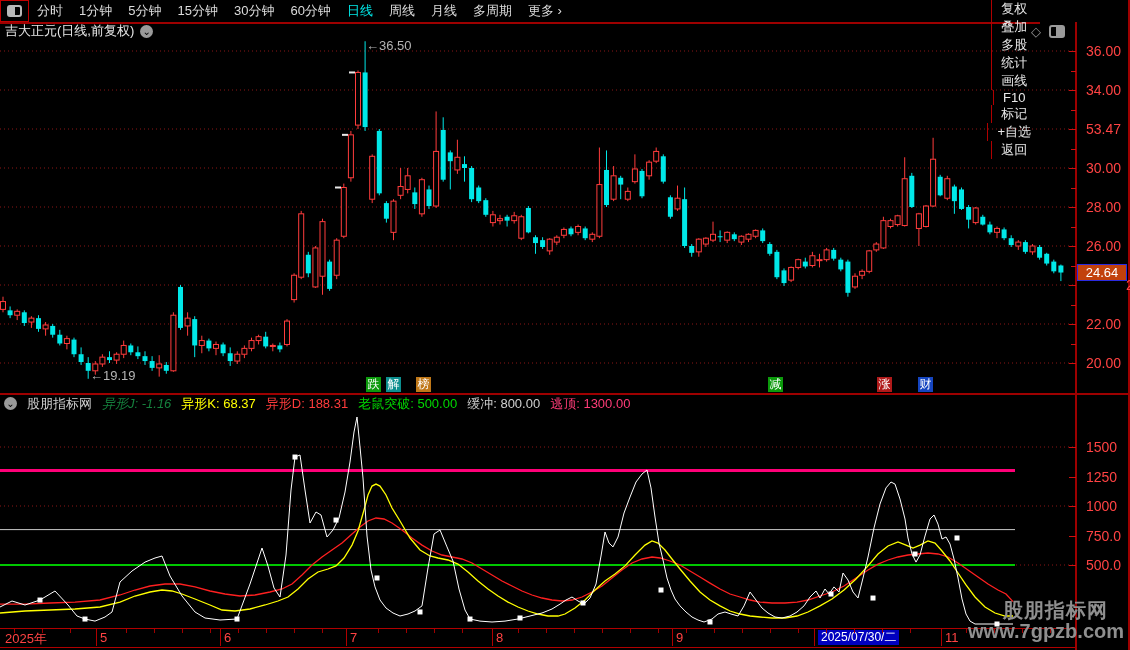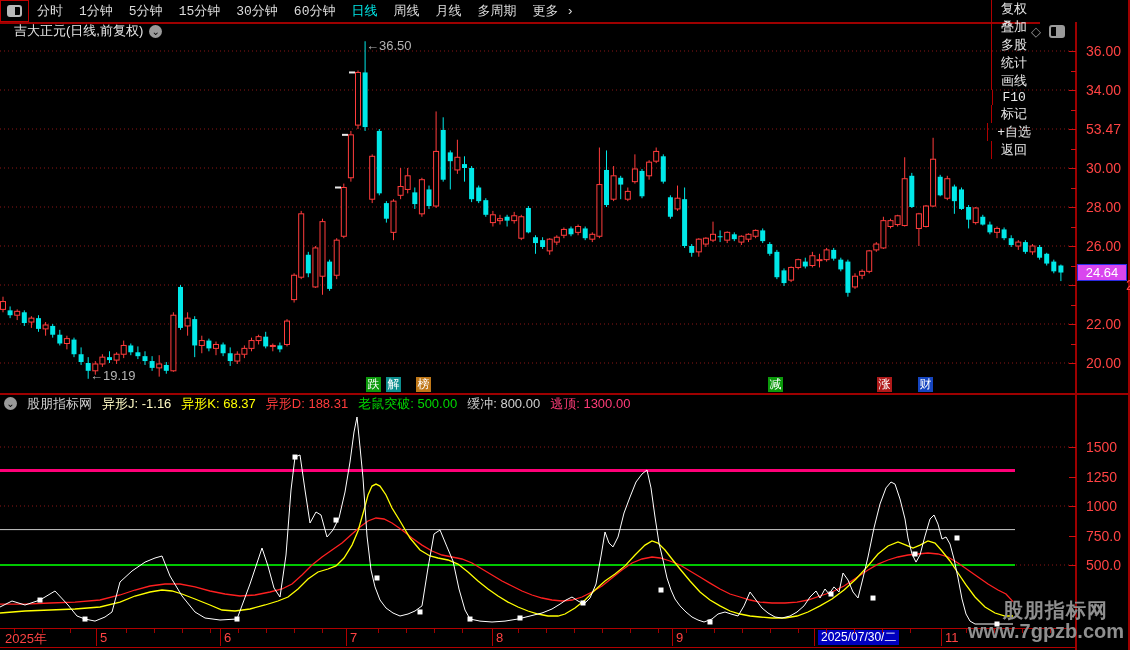--- a/index.html
+++ b/index.html
@@ -1,38 +1,38 @@
 <!DOCTYPE html>
 <html><head>
 <meta charset="utf-8">
 <style>
   html,body{margin:0;padding:0;background:#000;width:1130px;height:650px;overflow:hidden;
     font-family:"Liberation Sans","DejaVu Sans",sans-serif;}
   #app{position:relative;width:1130px;height:650px;background:#000;}
   .abs{position:absolute;}
   
-  #topbar{left:0;top:0;width:1040px;height:22px;border-bottom:2px solid #9e0000;display:flex;align-items:center;font-family:Liberation Mono, monospace;}
+  #topbar{left:0;top:0;width:1040px;height:22px;border-bottom:2px solid #9e0000;display:flex;align-items:center;}
   #layoutbox{width:29px;height:22px;border:1px solid #c00000;box-sizing:border-box;display:flex;align-items:center;justify-content:center;flex:0 0 auto;}
   .layout-glyph{width:15px;height:12px;border:2px solid #b8b8b8;border-radius:3px;box-sizing:border-box;background:linear-gradient(90deg,#b8b8b8 0 6px,#000 6px);}
   #leftmenu{display:flex;align-items:center;height:22px;}
   .mitem{color:#dcdcdc;font-size:13px;padding:0 8px;white-space:nowrap;cursor:default;}
   .mitem.active{color:#00e8e8;}
   #rightmenu{margin-left:auto;display:flex;align-items:center;height:22px;flex-direction:column;}
   .rm{color:#e8e8e8;font-size:13px;padding:0 9px;border-left:1px solid #b00000;height:22px;display:flex;align-items:center;white-space:nowrap;}
   
   #titlerow{left:0;top:22px;width:1075px;height:18px;display:flex;align-items:center;}
-  #pagetitle{color:#e8e8e8;font-size:13px;margin-left:14px;white-space:nowrap;}
+  #pagetitle{color:#e8e8e8;font-size:13px;margin-left:5px;white-space:nowrap;}
   .circ-ic{width:13px;height:13px;border-radius:50%;background:#9a9a9a;color:#000;font-size:10px;line-height:13px;text-align:center;margin-left:6px;}
   .diam{color:#9a9a9a;font-size:13px;margin-left:auto;}
   .panel-ic{width:16px;height:13px;border:2px solid #9a9a9a;border-radius:3px;box-sizing:border-box;margin:0 10px 0 8px;background:linear-gradient(90deg,#000 0 5px,#9a9a9a 5px);}
   svg{position:absolute;left:0;}
   
   .axlabel{position:absolute;color:#ff4343;font-size:14px;white-space:nowrap;}
   .tick{position:absolute;background:#d01010;height:1px;}
-  #pricetag{position:absolute;left:1077px;width:50px;height:17px;background:#d946ef;border:1px solid #2a2ae0;color:#fff;
+  #pricetag{position:absolute;left:1077px;width:50px;height:17px;background:#c2410c;border:1px solid #2a2ae0;color:#fff;
     font-size:13px;text-align:center;line-height:16px;box-sizing:border-box;}
   
   .redline{position:absolute;background:#9e0000;}
   
   #indheader{left:0;top:395px;width:1070px;height:17px;display:flex;align-items:center;gap:10px;}
   #indheader .fld{font-size:13px;white-space:nowrap;}
   
   .badge{position:absolute;top:377px;width:15px;height:15px;color:#fff;font-size:12px;line-height:15px;text-align:center;}
   
   .anno{position:absolute;color:#b4b4b4;font-size:13px;white-space:nowrap;}
@@ -409,21 +409,21 @@
     </svg>
 
   <div id="annolayer"></div>
 
   <div class="redline" style="left:0;top:393px;width:1130px;height:2px;"></div>
 
   <div id="indheader" class="abs">
     <span class="circ-ic" style="margin-left:4px">⌄</span>
     <span class="fld" style="color:#cfcfcf">股朋指标网</span>
     <span id="indfields" style="display:flex;gap:10px">
-        <span class="fld" style="color: #fef9c3;">异形J: -1.16</span>
+        <span class="fld" style="color: #15803d; font-style: italic;">异形J: -1.16</span>
         <span class="fld" style="color: rgb(255, 255, 0);">异形K: 68.37</span>
         <span class="fld" style="color: rgb(255, 60, 60);">异形D: 188.31</span>
         <span class="fld" style="color: rgb(0, 216, 0);">老鼠突破: 500.00</span>
         <span class="fld" style="color: rgb(207, 207, 207);">缓冲: 800.00</span>
         <span class="fld" style="color: rgb(255, 60, 120);">逃顶: 1300.00</span>
       </span>
   </div>
 
   <svg id="indsvg" style="top:413px" width="1075" height="215" viewBox="0 0 1075 215">
       <line x1="0" y1="34" x2="1075" y2="34" stroke="#8b1616" stroke-width="1" stroke-dasharray="1 3"></line>

